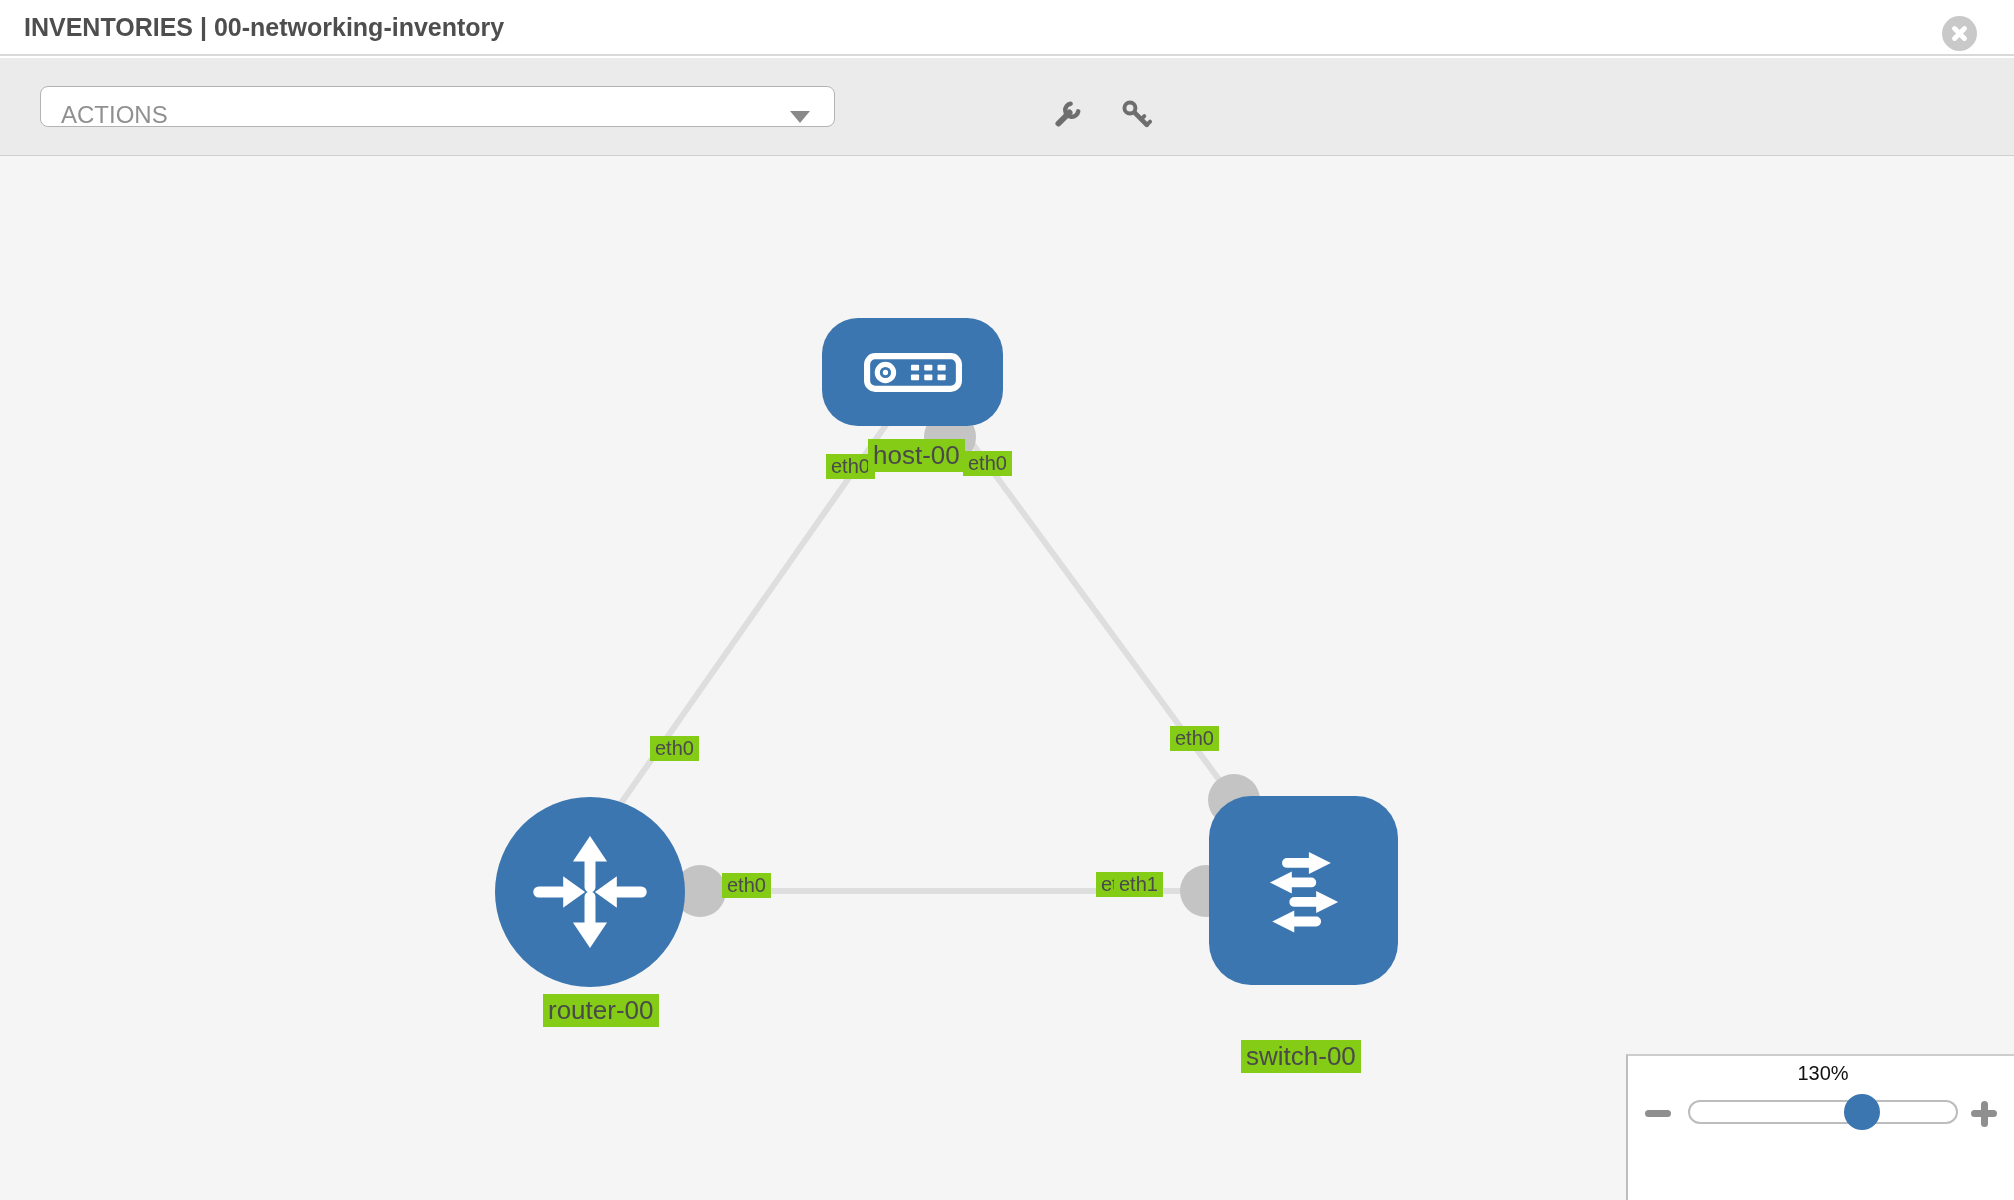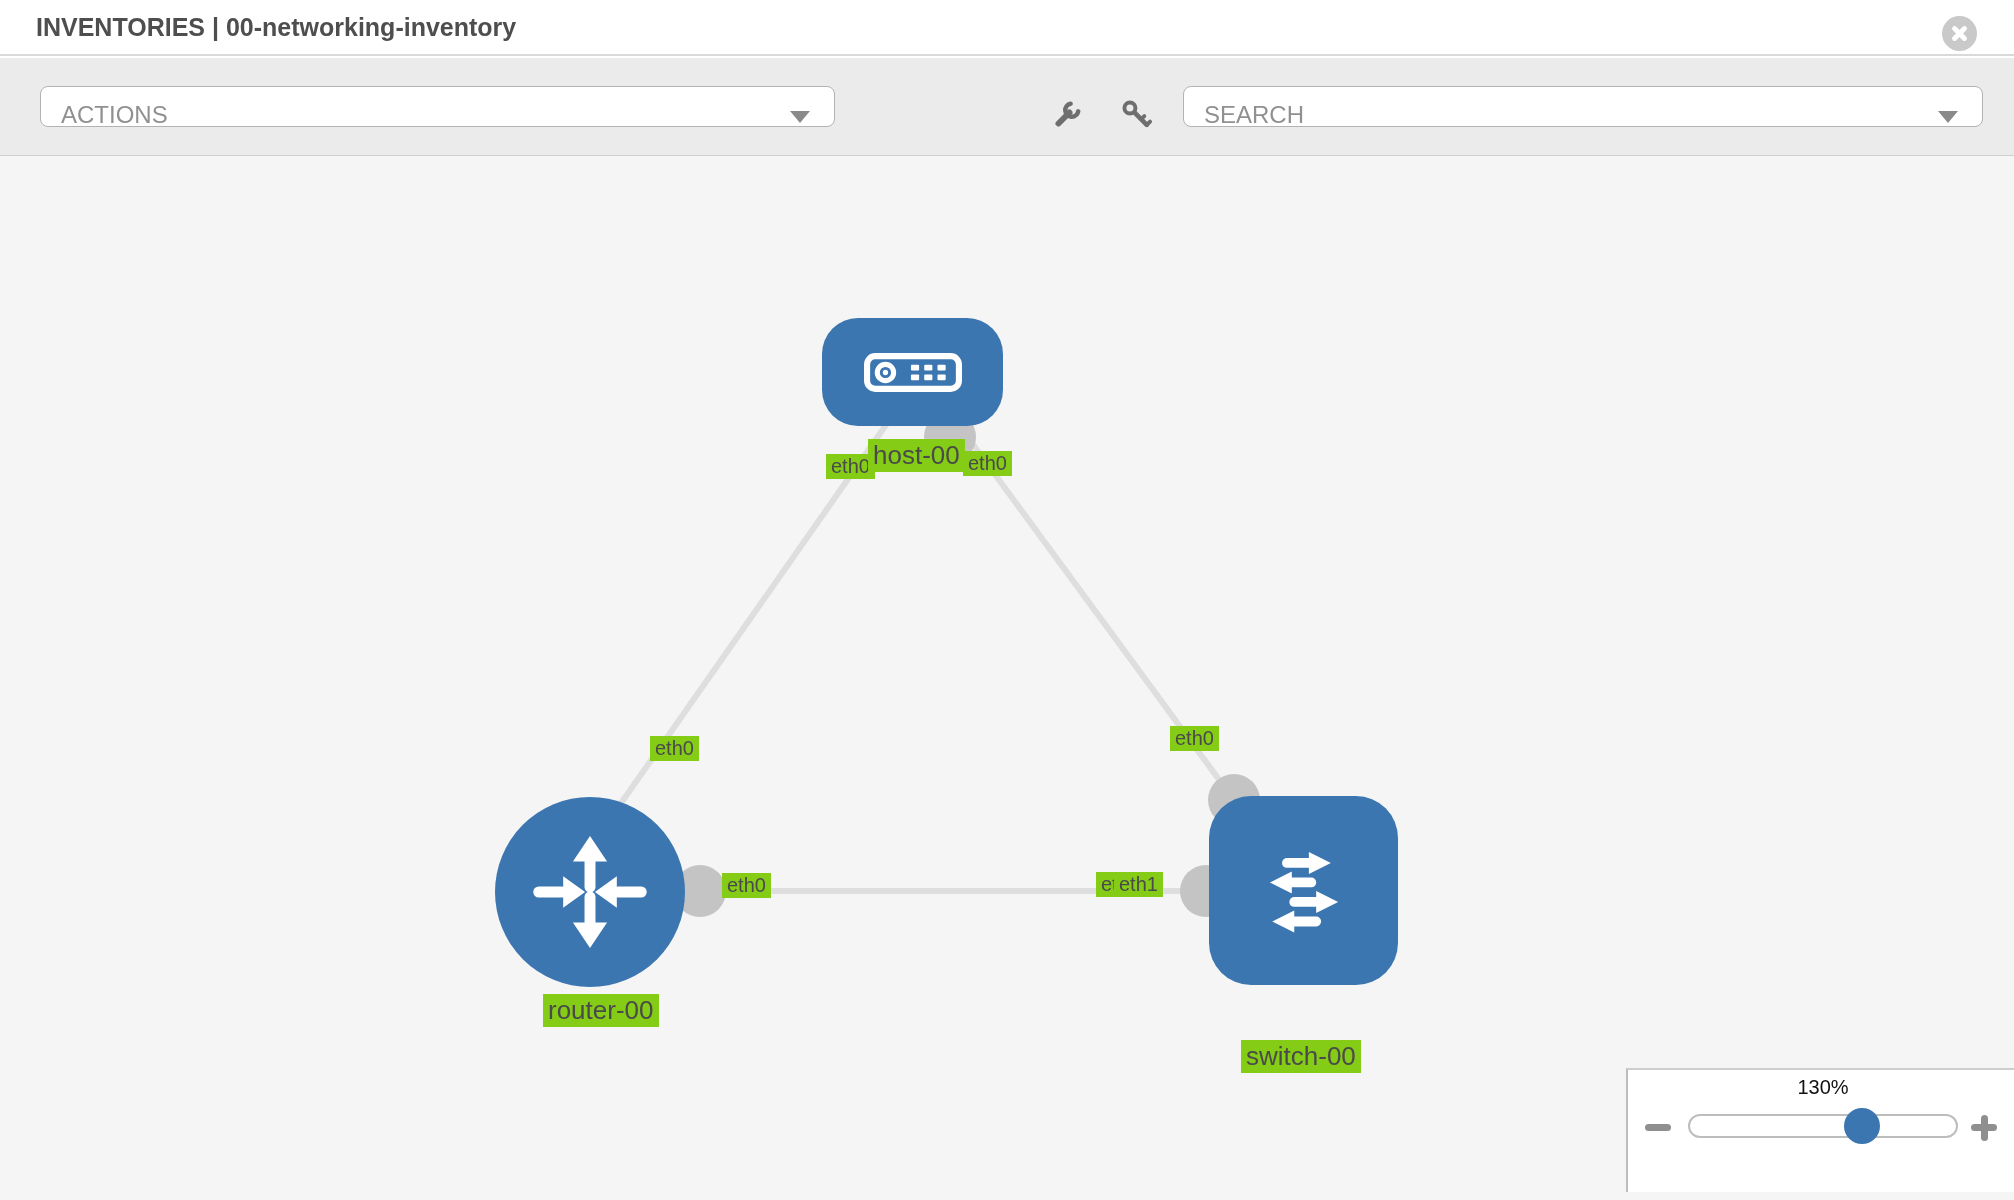--- a/index.html
+++ b/index.html
@@ -3,21 +3,21 @@
 <meta charset="utf-8">
 <style>
   html,body{margin:0;padding:0;}
   body{width:2014px;height:1200px;overflow:hidden;background:#fff;
        font-family:"Liberation Sans","DejaVu Sans",sans-serif;}
   .app{position:relative;width:2014px;height:1200px;background:#fff;}
 
   
   .header{position:absolute;top:0;left:0;width:100%;height:56px;background:#fff;
           border-bottom:2px solid #d9d9d9;box-sizing:border-box;}
-  .header-title{position:absolute;left:36px;top:0;line-height:54px;
+  .header-title{position:absolute;left:24px;top:0;line-height:54px;
           font-size:25px;font-weight:700;color:#4e4e4e;}
   .close-btn{position:absolute;right:37px;top:16px;width:35px;height:35px;border-radius:50%;
           background:#c9c9c9;cursor:pointer;}
   .close-btn .xbar{position:absolute;left:8px;top:15px;width:19px;height:5px;border-radius:3px;background:#fff;}
   .close-btn .xbar.a{transform:rotate(45deg);}
   .close-btn .xbar.b{transform:rotate(-45deg);}
 
   
   .toolbar{position:absolute;top:58px;left:0;width:100%;height:97px;background:#ebebeb;
           border-bottom:1px solid #cfcfcf;box-sizing:content-box;}
@@ -50,21 +50,21 @@
   .lbl-host-right{left:963px;top:295px;z-index:5;}
   .lbl-router-top{left:650px;top:580px;}
   .lbl-switch-top{left:1170px;top:570px;}
   .lbl-router-right{left:722px;top:717px;}
   .lbl-switch-left-under{left:1096px;top:716px;z-index:4;}
   .lbl-switch-left-over{left:1114px;top:716px;z-index:5;}
   .lbl-router{left:527px;top:838px;margin-left:16px;}
   .lbl-switch{left:1241px;top:884px;}
 
   
-  .zoom-panel{position:absolute;right:0;bottom:8px;width:388px;height:124px;background:#fff;
+  .zoom-panel{position:absolute;right:0;bottom:0;width:388px;height:146px;background:#fff;
           border-left:2px solid #bdbdbd;border-top:2px solid #cdcdcd;box-sizing:border-box;}
   .zoom-level{position:absolute;left:60px;top:6px;width:270px;text-align:center;
           font-size:20px;color:#111;}
   .zoom-btn{position:absolute;width:32px;height:32px;cursor:pointer;}
   .zoom-minus{left:14px;top:41px;}
   .zoom-plus{left:340px;top:41px;}
   .hbar{position:absolute;left:3px;top:13px;width:26px;height:7px;border-radius:3.5px;background:#8f8f8f;}
   .vbar{position:absolute;left:12.5px;top:3.5px;width:7px;height:26px;border-radius:3.5px;background:#8f8f8f;}
   .zoom-track{position:absolute;left:60px;top:44px;width:270px;height:24px;background:#fff;
           border:2px solid #bdbdbd;border-radius:13px;box-sizing:border-box;cursor:pointer;}
@@ -102,24 +102,20 @@
       <svg viewBox="0 0 26 26" width="34" height="34">
         <g fill="none" stroke="#6e6e6e" stroke-linecap="round">
           <circle cx="7.6" cy="7.6" r="4.2" stroke-width="3"></circle>
           <line x1="11" y1="11" x2="20.5" y2="20.5" stroke-width="3.6"></line>
           <line x1="20.5" y1="20.5" x2="23" y2="18" stroke-width="3"></line>
           <line x1="16.2" y1="16.2" x2="18.6" y2="13.8" stroke-width="3"></line>
         </g>
       </svg>
     </div>
 
-    <div class="dd dd-search">
-      <span class="dd-label">SEARCH</span>
-      <span class="dd-caret"></span>
-    </div>
   </div>
 
   <div class="canvas">
 
     <svg class="topo-svg" width="2014" height="1044">
 
       <line x1="888" y1="266" x2="598" y2="680" stroke="#dedede" stroke-width="6"></line>
       <line x1="955" y1="264" x2="1234" y2="644" stroke="#dedede" stroke-width="6"></line>
       <line x1="690" y1="735" x2="1212" y2="735" stroke="#dedede" stroke-width="6"></line>
 

